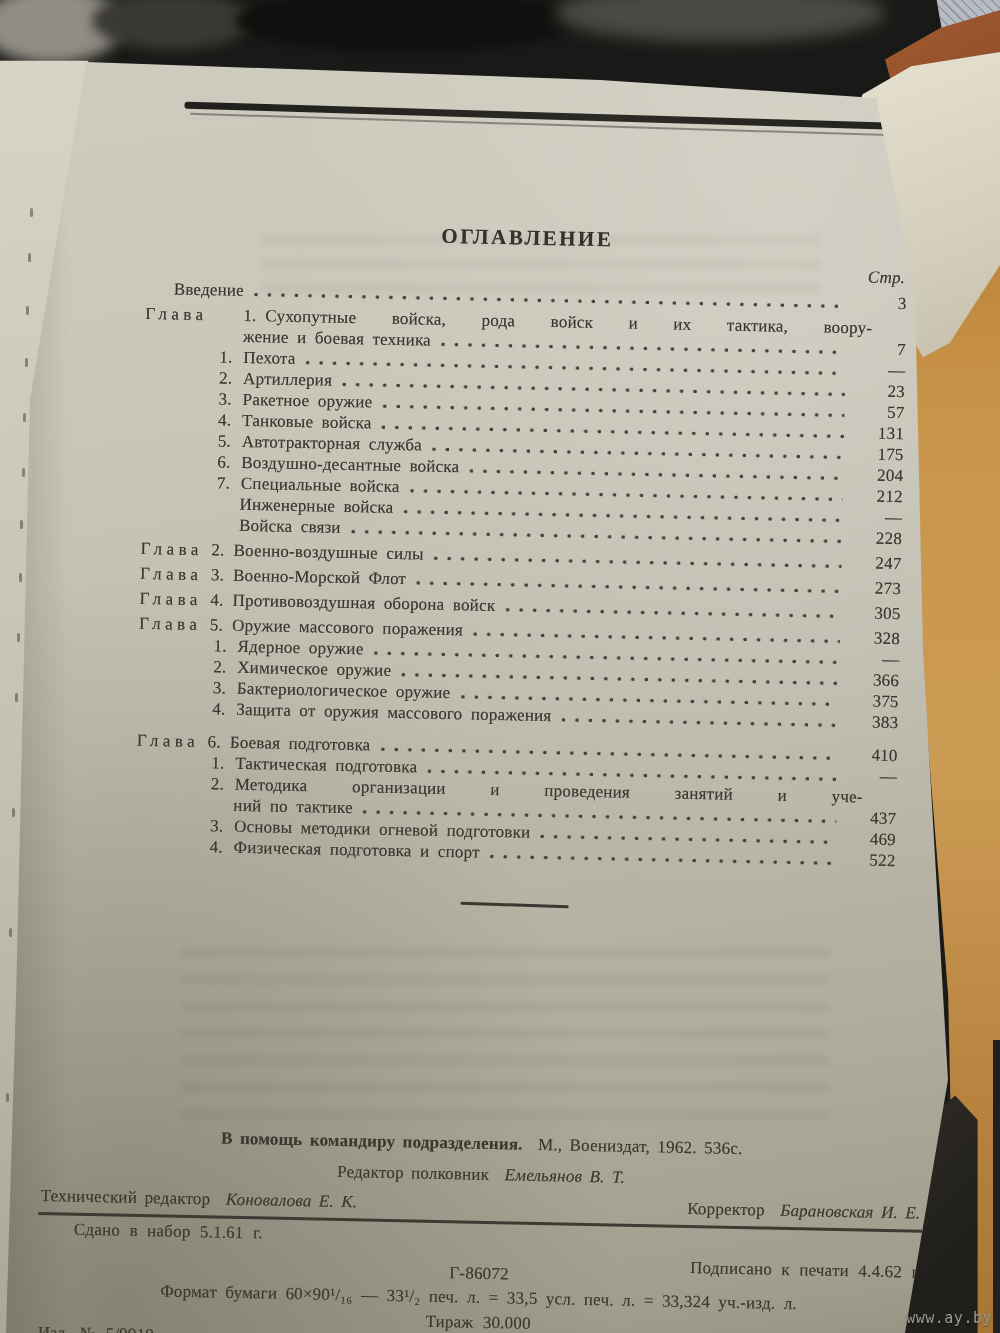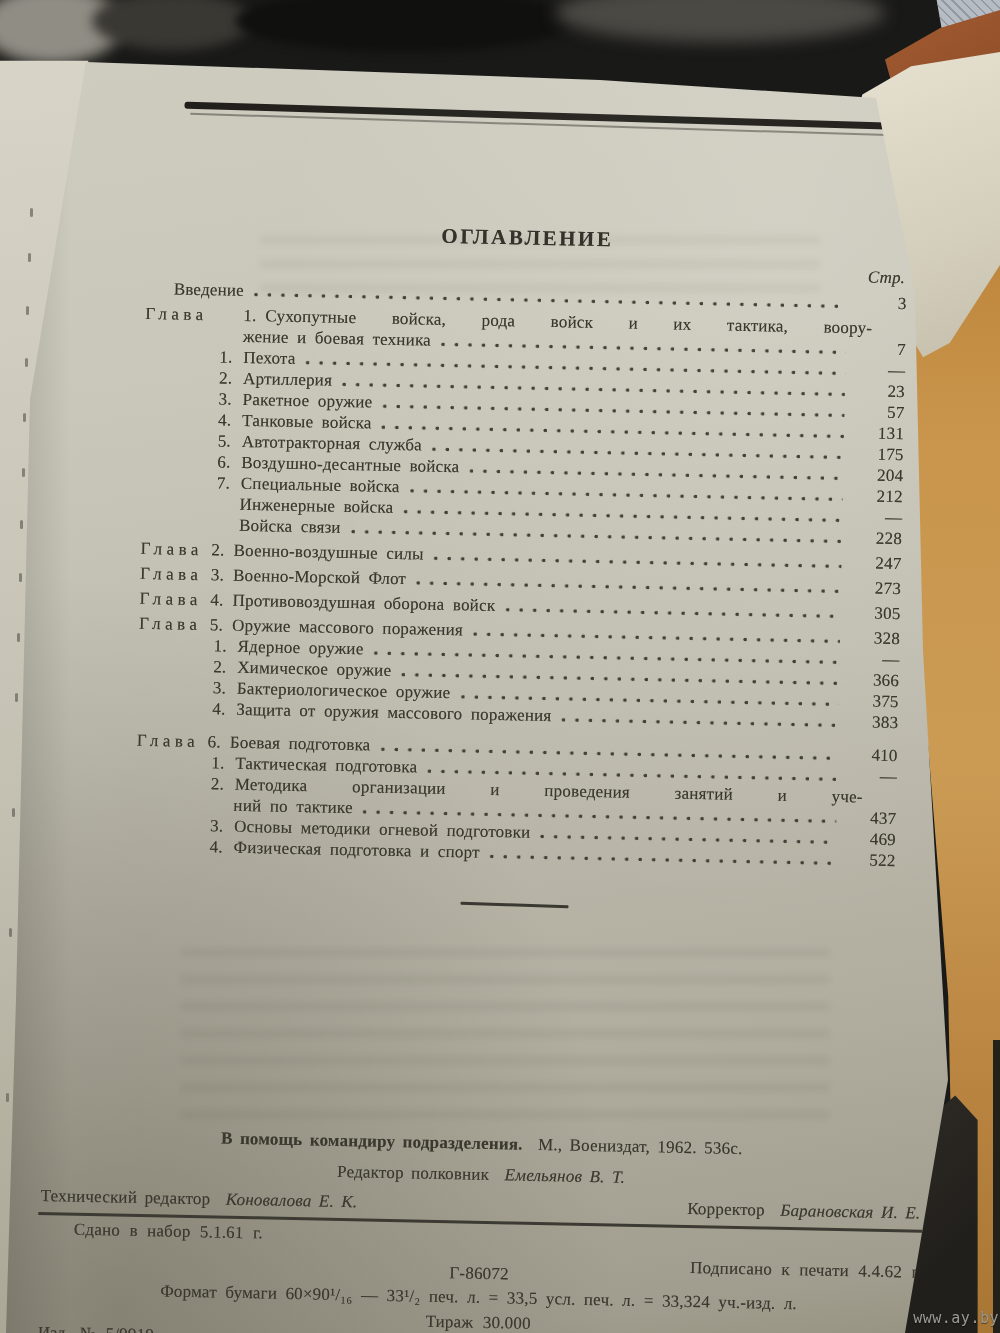--- a/index.html
+++ b/index.html
@@ -106,21 +106,21 @@
   .imp3 .lft{position:absolute;left:2px;top:0;}
   .imp3 .rgt{position:absolute;right:2px;top:0;}
   .imp-rule{position:absolute;left:0;top:96px;width:100%;height:2.5px;background:#3c3a32;}
   .imp4{top:102px;left:36px !important;width:auto !important;word-spacing:5px;}
   .imp5{top:128px;text-align:right;word-spacing:5px;}
   .imp6{top:138px;}
   .imp7{top:162px;word-spacing:4px;}
   .imp8{top:187px;word-spacing:5px;}
   .imp9{top:206px;left:2px !important;width:auto !important;word-spacing:5px;}
 
-  .watermark{position:absolute;right:1px;bottom:6px;z-index:9;
+  .watermark{position:absolute;right:8px;bottom:6px;z-index:9;
     font-family:"DejaVu Sans Mono",monospace;font-size:15px;letter-spacing:.5px;
     color:#9b9a93;text-shadow:0 1px 1px rgba(0,0,0,.5);}
 </style>
 </head>
 <body>
 
 <div class="frame">
 
   <div class="blob blob1"></div>
   <div class="blob blob2"></div>

